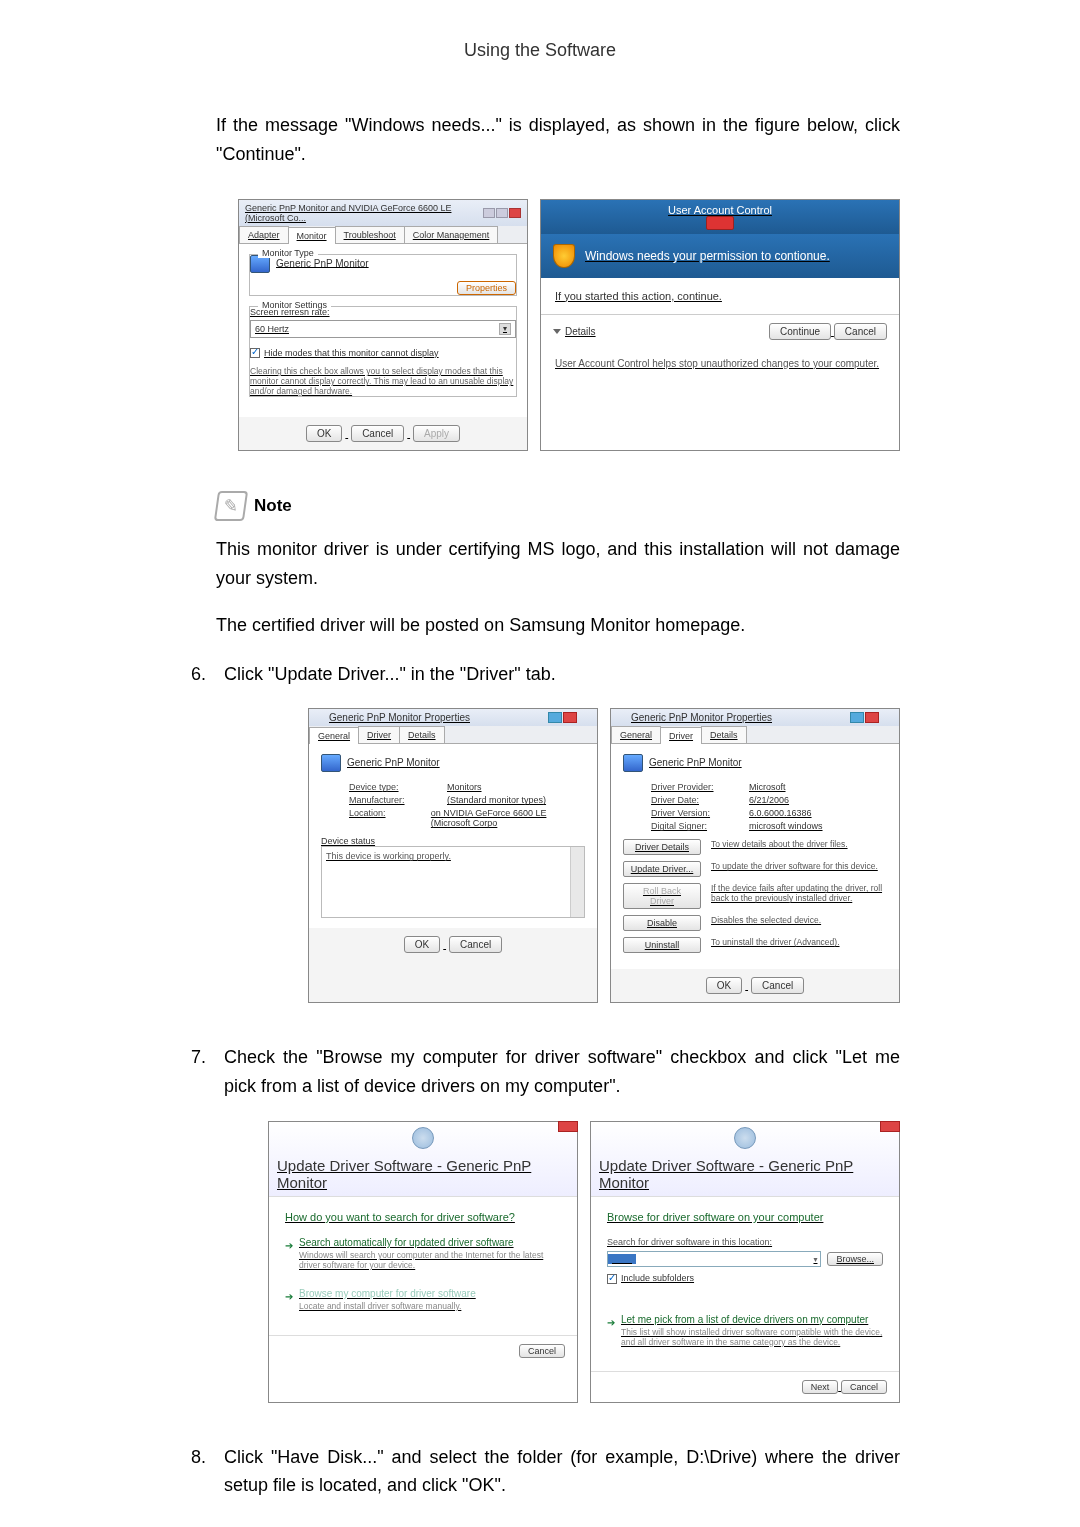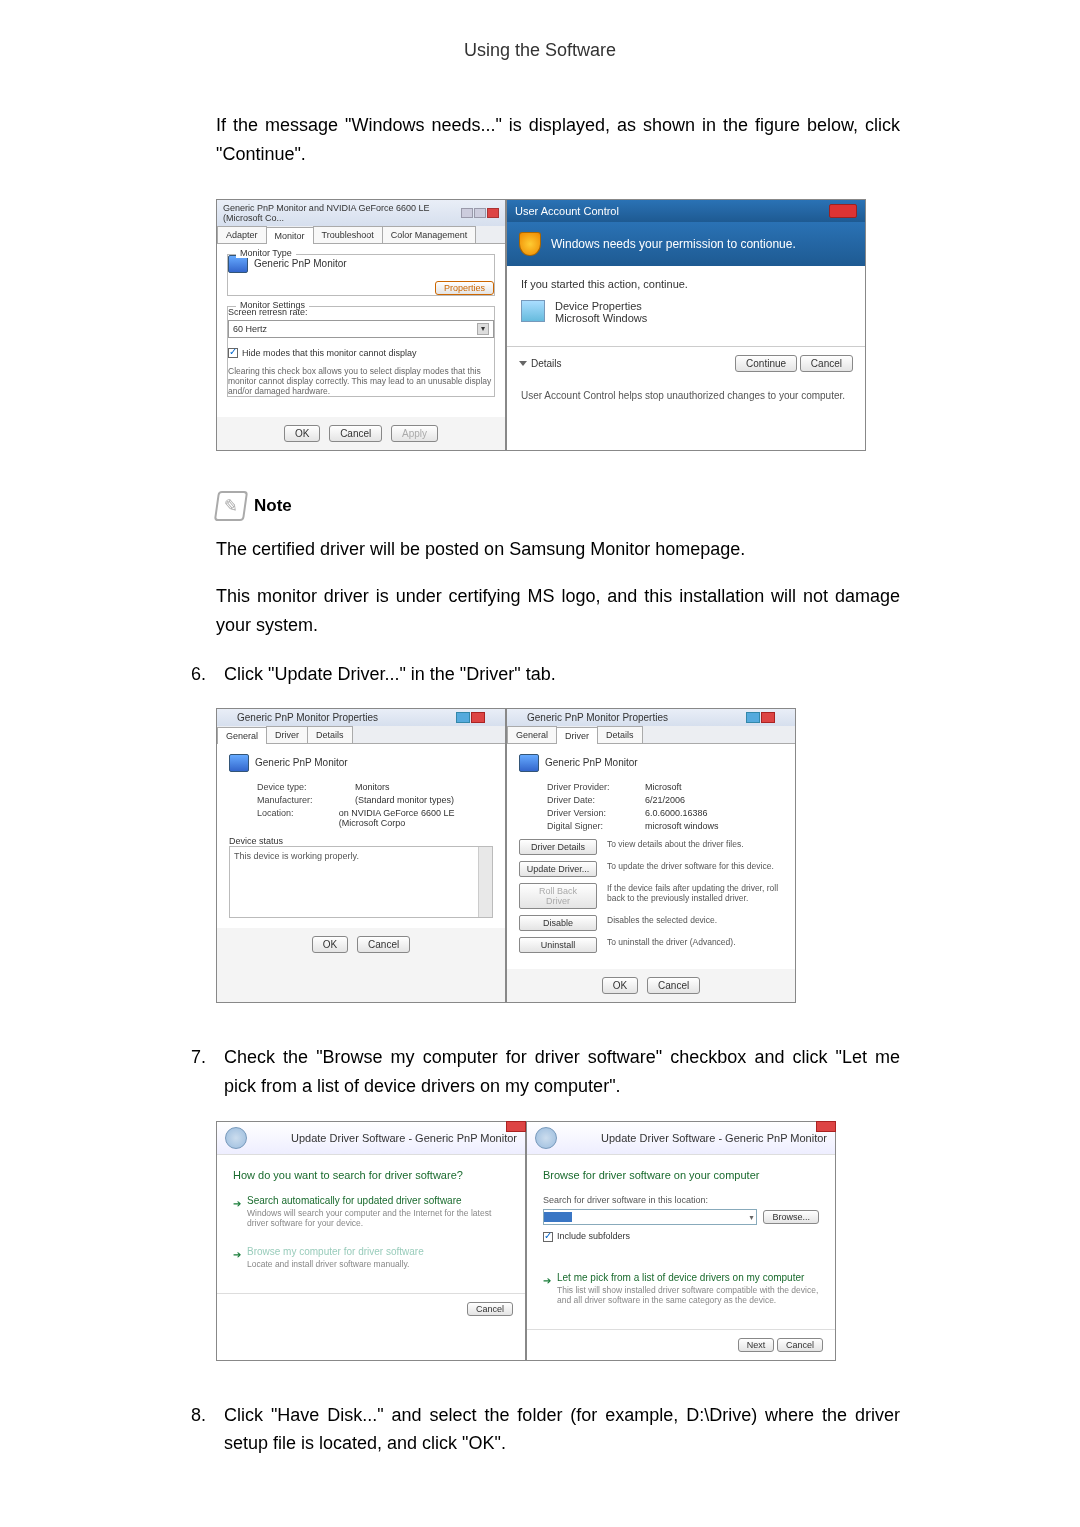--- a/index.html
+++ b/index.html
@@ -22,22 +22,24 @@
   }
   .intro {
     font-size: 18px;
     line-height: 1.6;
     text-align: justify;
     margin-bottom: 30px;
     margin-left: 36px;
   }
   .figure-row {
     display: flex;
+    gap: 12px;
     margin: 10px 0 40px 36px;
-    justify-content: flex-start;
+    justify-content: flex-end;
+    text-decoration: underline;
   }
   .win-dialog {
     border: 1px solid #888;
     font-size: 10px;
     color: #333;
     background: #f4f4f4;
   }
   
   .d1 { width: 290px; }
   .d1 .titlebar {
@@ -61,21 +63,21 @@
   .btn.prop { color:#c60; border-color:#c60; }
   .select { border:1px solid #999; background:#fff; padding:2px 4px; font-size:9px; display:flex; justify-content:space-between; align-items:center;}
   .select .arrow{width:12px;height:12px;background:#ddd;border:1px solid #aaa;text-align:center;line-height:10px;font-size:8px;}
   .chk { display:inline-block; width:10px;height:10px;border:1px solid #666;background:#fff;vertical-align:middle;margin-right:4px;position:relative;}
   .chk.checked::after{content:"✓";position:absolute;top:-3px;left:0;font-size:10px;color:#06c;}
   .btnrow{ text-align:center; padding:8px; background:#f4f4f4;}
   .btnrow .btn{margin:0 3px;}
 
   
   .d2 { width: 360px; background:#fff;}
-  .d2 .titlebar{ background:linear-gradient(#2a72b5,#1e5a92); color:#fff; padding:4px 8px; font-size:11px; display:flex;justify-content:space-between;align-items:center;}
+  .d2 .titlebar{ background:linear-gradient(#2a72b5,#1e5a92); color:#fff; padding:4px 8px; font-size:11px; display:flex;justify-content:space-between;align-items:center;flex-direction:column;}
   .d2 .closebtn{ width:28px;height:14px;background:#d33;border:1px solid #922;border-radius:2px;}
   .d2 .banner{ background:linear-gradient(#2a72b5,#1e5a92); color:#fff; padding:10px 12px; font-size:12px; display:flex; align-items:center; gap:10px;}
   .shield { width:22px;height:24px; background:radial-gradient(circle,#fc3,#e80);border-radius:3px 3px 50% 50%; border:1px solid #a60;}
   .d2 .content{ padding:12px 14px; font-size:11px;}
   .d2 .progrow{ display:flex; gap:10px; align-items:flex-start; margin:10px 0;}
   .progicon{width:24px;height:22px;background:linear-gradient(#adf,#6bd);border:1px solid #79b;}
   .d2 .btnbar{ display:flex; justify-content:space-between; align-items:center; padding:8px 12px; border-top:1px solid #ccc;}
   .arrowdown{display:inline-block;width:0;height:0;border-left:4px solid transparent;border-right:4px solid transparent;border-top:5px solid #666;margin-right:4px;vertical-align:middle;}
   .d2 .footer{ padding:10px 14px; font-size:10px; color:#555;}
 
@@ -102,21 +104,21 @@
   .kv .k{ width:98px; color:#444;}
   .kv .v{ color:#333;}
   .d4 .drvbtn{ border:1px solid #888;background:linear-gradient(#fff,#e4e4e4);padding:2px 6px;font-size:9px;border-radius:2px;display:inline-block;width:78px;text-align:center;}
   .d4 .drvrow{display:flex;gap:10px;align-items:flex-start;margin:6px 0;}
   .d4 .drvdesc{font-size:8.5px;color:#555;flex:1;}
   .statusbox{border:1px solid #bbb;background:#fff;height:72px;padding:4px;font-size:9px;color:#555;position:relative;}
   .scroll{position:absolute;right:0;top:0;bottom:0;width:14px;background:#e8e8e8;border-left:1px solid #ccc;}
 
   
   .d5,.d6{ width:310px; background:#fff;}
-  .d5 .titlebar,.d6 .titlebar{ background:linear-gradient(#fff,#eef);padding:5px 8px;font-size:11px;display:flex;justify-content:space-between;align-items:center;border-bottom:1px solid #ddd;}
+  .d5 .titlebar,.d6 .titlebar{ background:linear-gradient(#fff,#eef);padding:5px 8px;font-size:15px;display:flex;justify-content:space-between;align-items:center;border-bottom:1px solid #ddd;flex-direction:column;}
   .d6 .titlebar,.d5 .titlebar{gap:8px;}
   .backbtn{width:22px;height:22px;border-radius:50%;background:radial-gradient(#cde,#9bd);border:1px solid #79b;}
   .wizbody{padding:14px 16px;}
   .wizh{color:#1a6b2e;font-size:11px;margin-bottom:14px;}
   .wizopt{margin:10px 0;padding-left:14px;position:relative;}
   .wizopt .arr{position:absolute;left:0;top:3px;color:#1a7d3a;font-size:10px;}
   .wizopt .ot{color:#1a6b2e;font-size:10px;}
   .wizopt .od{color:#888;font-size:8.5px;margin-top:2px;}
   .textfield{border:1px solid #8ab;background:#fff;height:16px;display:flex;align-items:center;}
   .textfield .sel{background:#3a76c4;color:#fff;padding:0 4px;font-size:9px;}
@@ -184,46 +186,39 @@
       <div class="titlebar">
         <span>User Account Control</span>
         <span class="closebtn"></span>
       </div>
       <div class="banner">
         <span class="shield"></span>
         <span>Windows needs your permission to contionue.</span>
       </div>
       <div class="content">
         <div>If you started this action, continue.</div>
-        <div class="progrow">
-          <span class="progicon"></span>
-          <div>
-            <div>Device Properties</div>
-            <div>Microsoft Windows</div>
-          </div>
-        </div>
       </div>
       <div class="btnbar">
         <span><span class="arrowdown"></span><span>Details</span></span>
         <span>
           <span class="btn">Continue</span>
           <span class="btn">Cancel</span>
         </span>
       </div>
       <div class="footer">User Account Control helps stop unauthorized changes to your computer.</div>
     </div>
   </div>
 
   <div class="note-block">
     <div class="note-hdr">
       <span class="note-icon">✎</span>
       <span class="note-title">Note</span>
     </div>
+    <p class="note-text">This monitor driver is under certifying MS logo, and this installation will not damage your system.</p>
     <p class="note-text">The certified driver will be posted on Samsung Monitor homepage.</p>
-    <p class="note-text">This monitor driver is under certifying MS logo, and this installation will not damage your system.</p>
   </div>
 
   <div class="step">
     <div class="num">6.</div>
     <div class="txt">Click "Update Driver..." in the "Driver" tab.</div>
   </div>
 
   <div class="figure-row">
 
     <div class="win-dialog d3">

